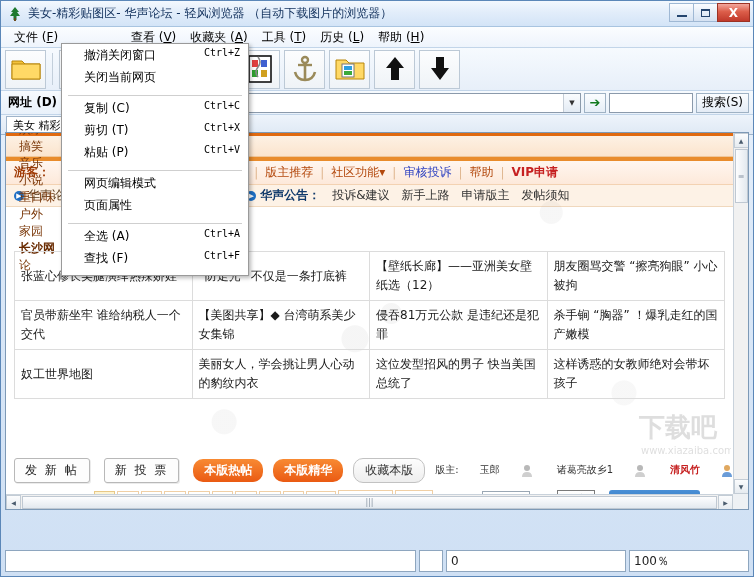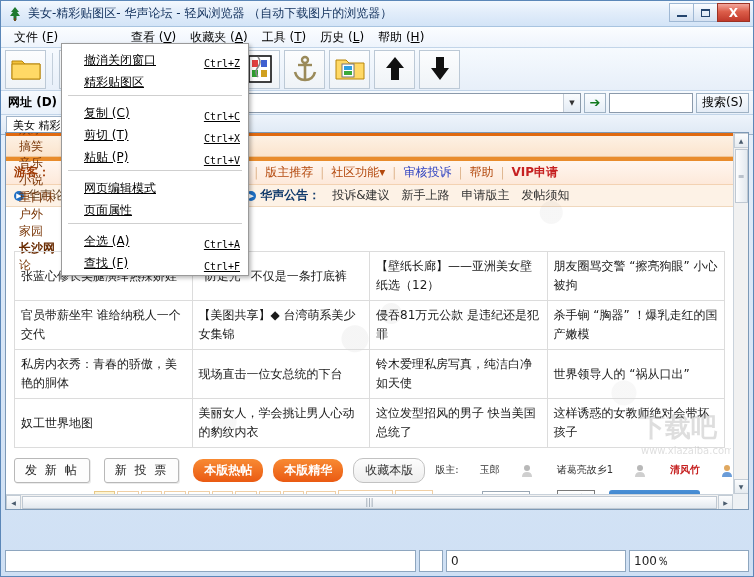--- a/index.html
+++ b/index.html
@@ -290,22 +290,22 @@
   .st-zoom { width:120px; }
 
   
   .dropdown {
     position:absolute; left:60px; top:42px; width:188px;
     background:#fff; border:1px solid #9a9a9a;
     box-shadow: 2px 2px 4px rgba(0,0,0,.28);
     padding:3px 0; z-index:90; font-size:12px;
   }
   .dd-item {
-    display:flex; align-items:flex-end; height:22px; padding:0 8px 0 22px;
-    color:#000; white-space:nowrap;text-decoration:underline;
+    display:flex; align-items:flex-start; height:22px; padding:0 8px 0 22px;
+    color:#000; white-space:nowrap;
   }
   .dd-item .acc { margin-left:auto; padding-left:16px; color:#000;
     font-family:"DejaVu Sans Mono","Liberation Mono",monospace; font-size:10px;}
   .dd-sep { height:1px; background:#cfcfcf; margin:4px 6px; }
 
   
   .wm {
     position:absolute; right:2px; bottom:32px; width:96px; height:56px;
     opacity:.32; pointer-events:none; z-index:40;text-align:right;
   }
@@ -510,26 +510,20 @@
             <td>张蓝心修长美腿演绎热辣娇娃</td>
             <td>“防走光” 不仅是一条打底裤</td>
             <td>【壁纸长廊】——亚洲美女壁纸选（12）</td>
             <td>朋友圈骂交警 “擦亮狗眼” 小心被拘</td>
           </tr>
           <tr>
             <td>官员带薪坐牢 谁给纳税人一个交代</td>
             <td>【美图共享】◆ 台湾萌系美少女集锦</td>
             <td>侵吞81万元公款 是违纪还是犯罪</td>
             <td>杀手锏 “胸器” ！爆乳走红的国产嫩模</td>
-          </tr>
-          <tr>
-            <td>私房内衣秀：青春的骄傲，美艳的胴体</td>
-            <td>现场直击一位女总统的下台</td>
-            <td>铃木爱理私房写真，纯洁白净如天使</td>
-            <td>世界领导人的 “祸从口出”</td>
           </tr>
           <tr>
             <td>奴工世界地图</td>
             <td>美丽女人，学会挑让男人心动的豹纹内衣</td>
             <td>这位发型招风的男子 快当美国总统了</td>
             <td>这样诱惑的女教师绝对会带坏孩子</td>
           </tr>
         </tbody>
           </table>
       </div>
@@ -617,21 +611,21 @@
     <div class="st-cell st-num">0</div>
     <div class="st-cell st-zoom">100％</div>
   </div>
 
   <div class="dropdown">
     <div class="dd-item">
       <span>撤消关闭窗口</span>
         <span class="acc">Ctrl+Z</span>
     </div>
     <div class="dd-item">
-      <span>精彩贴图区</span>
+      <span>关闭当前网页</span>
         <span class="acc"></span>
     </div>
     <div class="dd-sep"></div>
     <div class="dd-item">
       <span>复制 (C)</span>
         <span class="acc">Ctrl+C</span>
     </div>
     <div class="dd-item">
       <span>剪切 (T)</span>
         <span class="acc">Ctrl+X</span>

